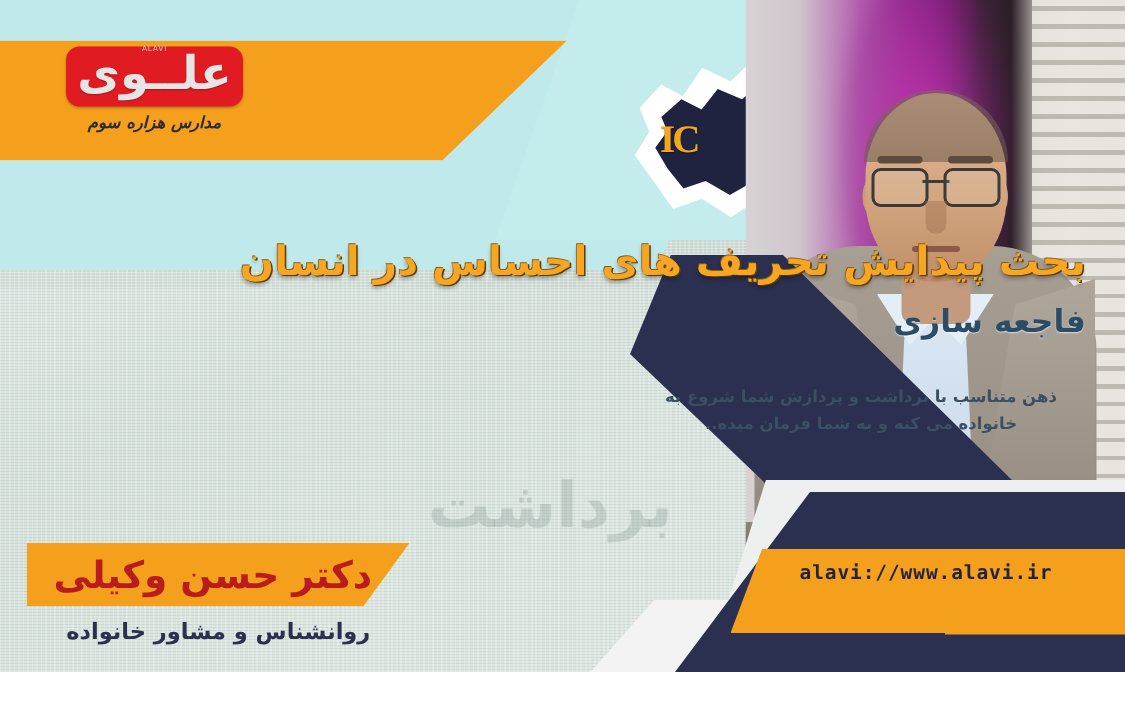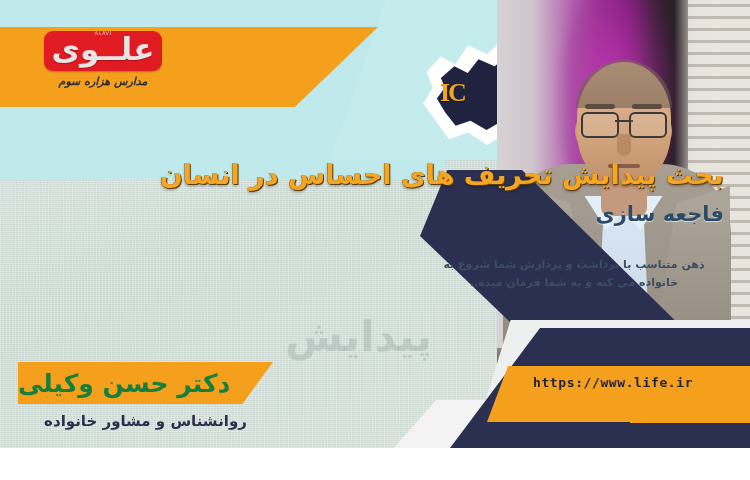--- a/index.html
+++ b/index.html
@@ -431,25 +431,25 @@
     position: absolute;
     left: 18px; top: 362px;
     width: 255px; height: 42px;
     background: #f5a01c;
     clip-path: polygon(0 0, 100% 0, 88% 100%, 0 100%);
   }
   .name-text {
     position: absolute;
     left: 18px; top: 365px;
     width: 230px;
-    text-align: left;
+    text-align: right;
     direction: rtl;
     font-size: 25px;
     font-weight: 700;
-    color: #15803d;
+    color: #b91c1c;
     line-height: 38px;
     letter-spacing: -0.5px;
   }
   .name-role {
     position: absolute;
     left: 18px; top: 412px;
     width: 255px;
     text-align: center;
     direction: rtl;
     font-size: 15px;
@@ -490,21 +490,21 @@
 </head>
 <body>
 
 <div class="poster">
   <div class="artwork">
 
     <div class="bg-paper"></div>
     <div class="cyan-panel"></div>
     <div class="cyan-panel2"></div>
 
-    <div class="wm-madares">پیدایش</div>
+    <div class="wm-madares">برداشت</div>
 
     <div class="header-ribbon"></div>
     <div class="logo-block">
       <div class="logo-red">
         <span class="logo-tiny">ALAVI</span>
         <div class="logo-red-text">علــوی</div>
       </div>
       <div class="logo-sub">مدارس هزاره سوم</div>
     </div>
 
@@ -560,17 +560,17 @@
     <div class="body-copy">
       <p>ذهن متناسب با برداشت و پردازش شما شروع به خانواده می کنه و به شما فرمان میده..</p>
     </div>
 
     <div class="name-ribbon"></div>
     <div class="name-text">دکتر حسن وکیلی</div>
     <div class="name-role">روانشناس و مشاور خانواده</div>
 
     <div class="url-ribbon"></div>
     <div class="url-list">
-      <div>https://www.life.ir</div>
+      <div>alavi://www.alavi.ir</div>
     </div>
 
   </div>
 </div>
 
 </body></html>

